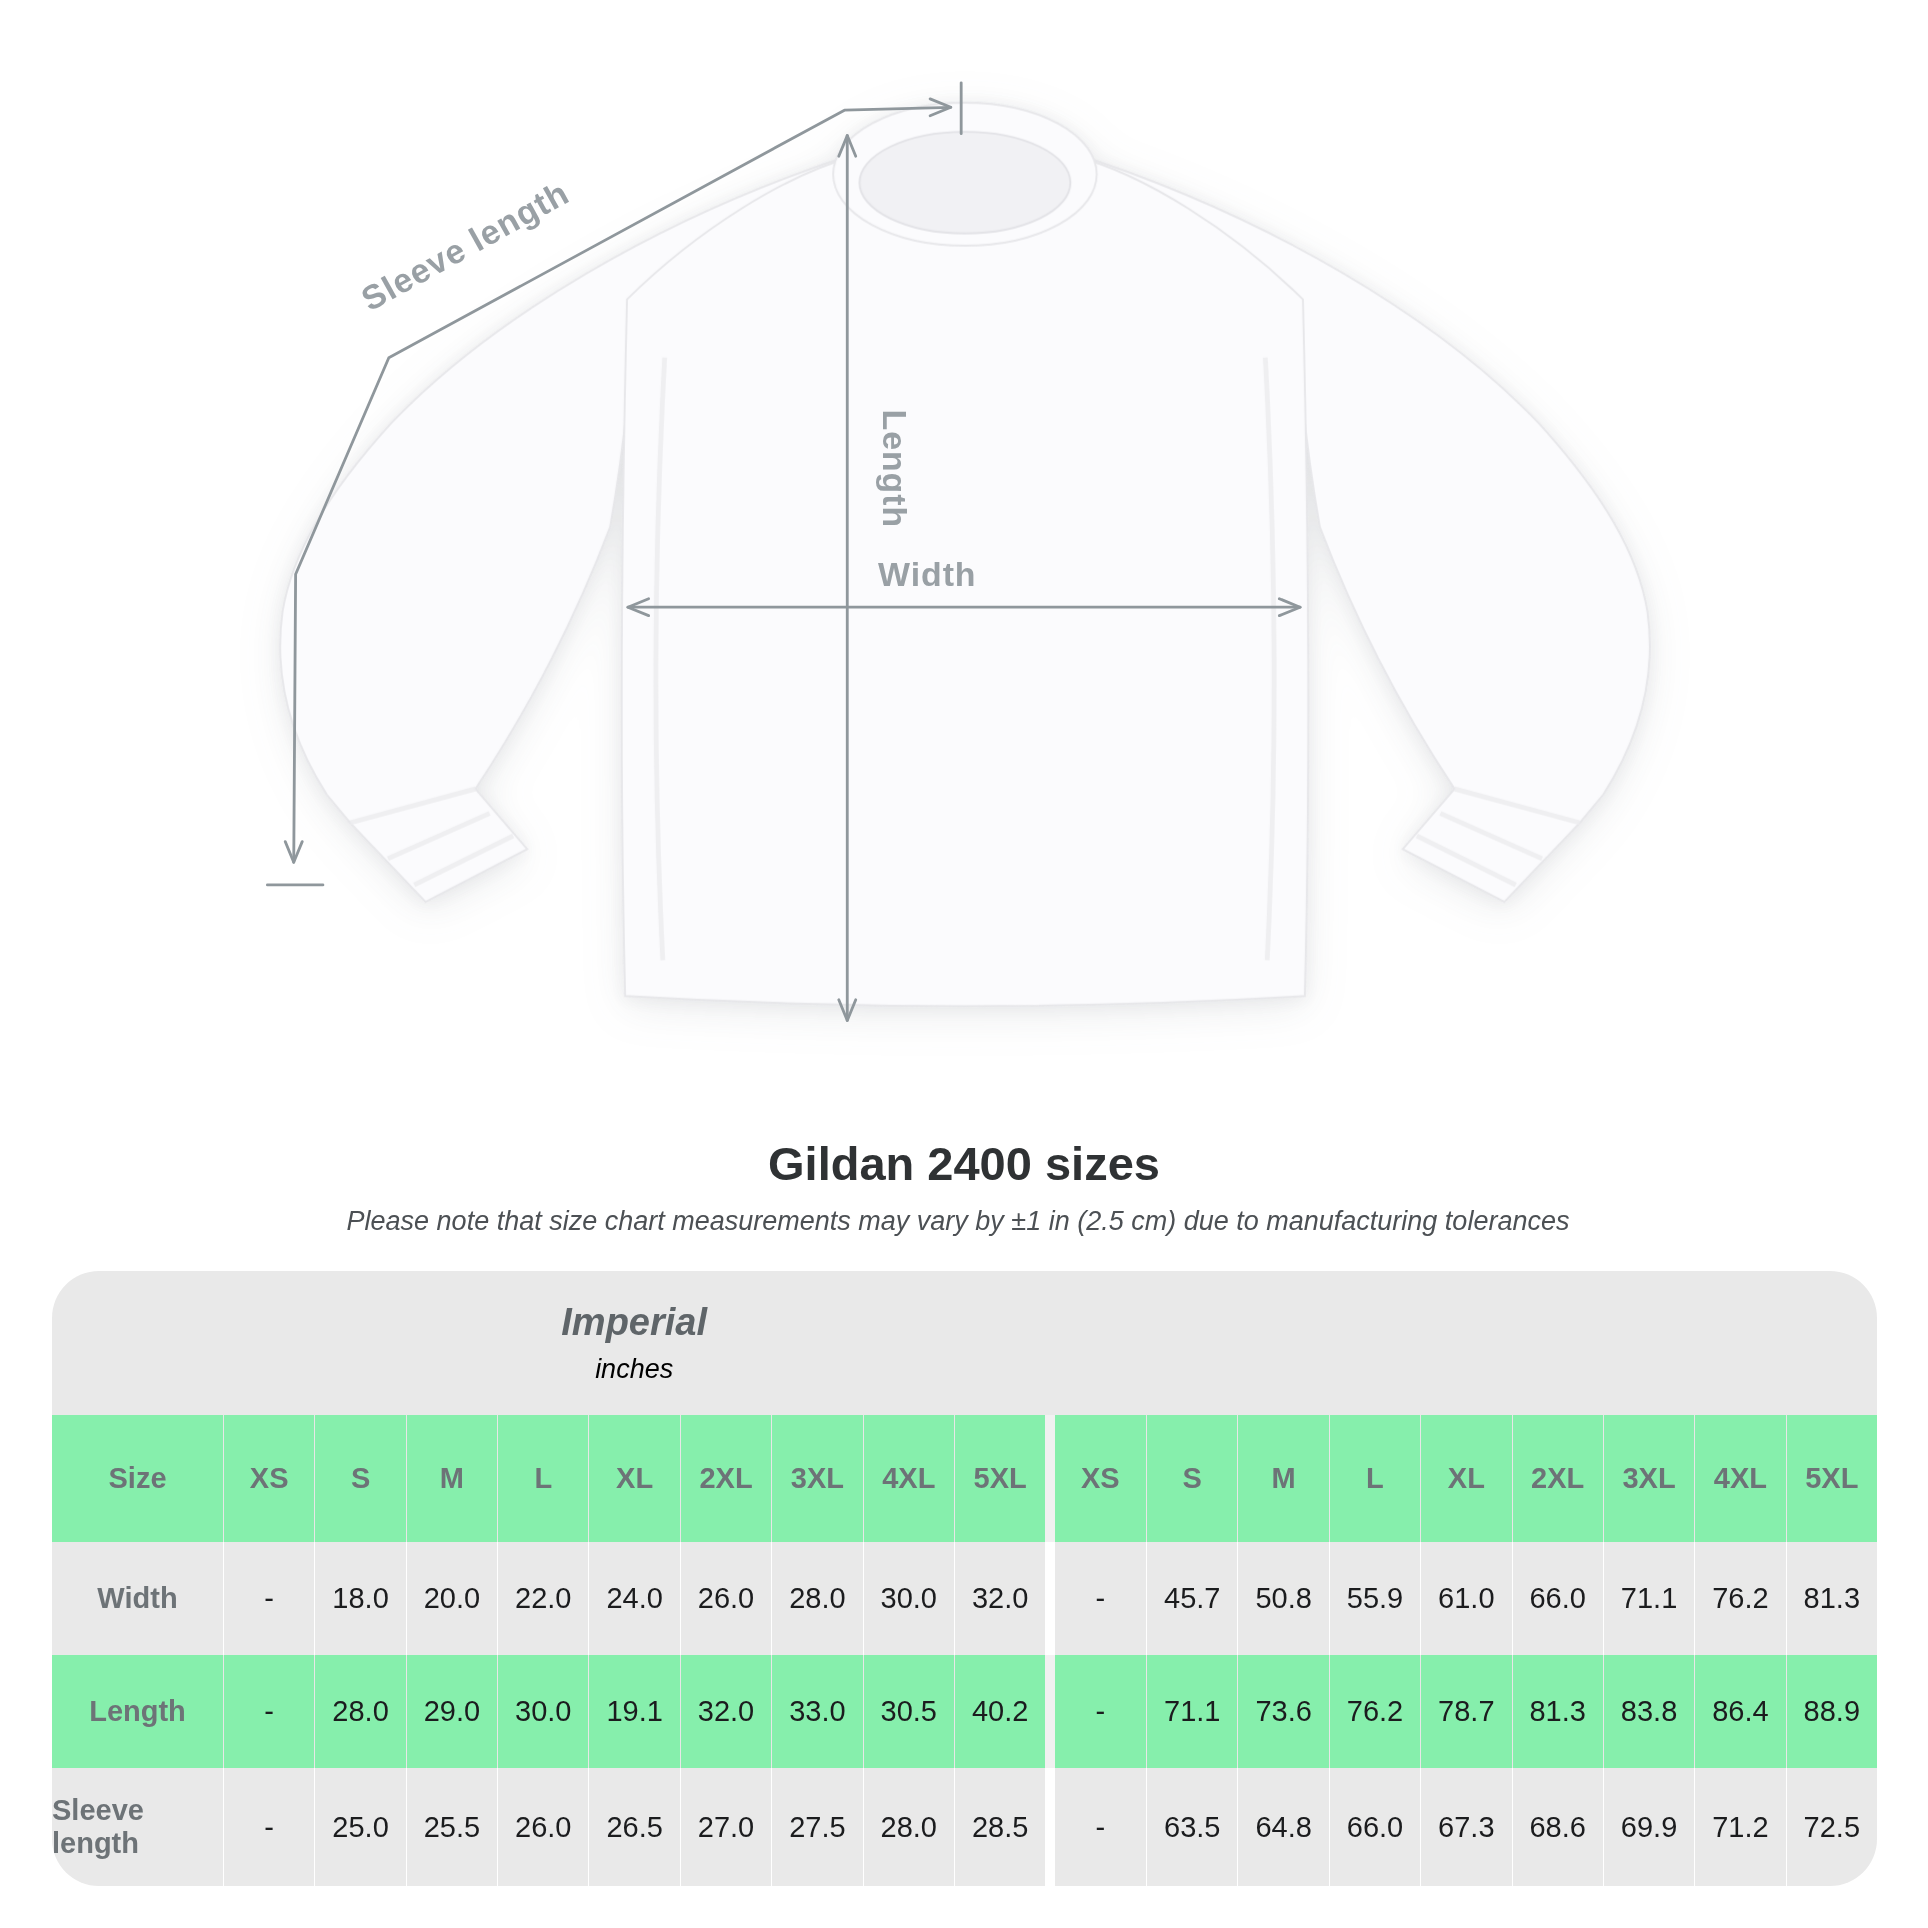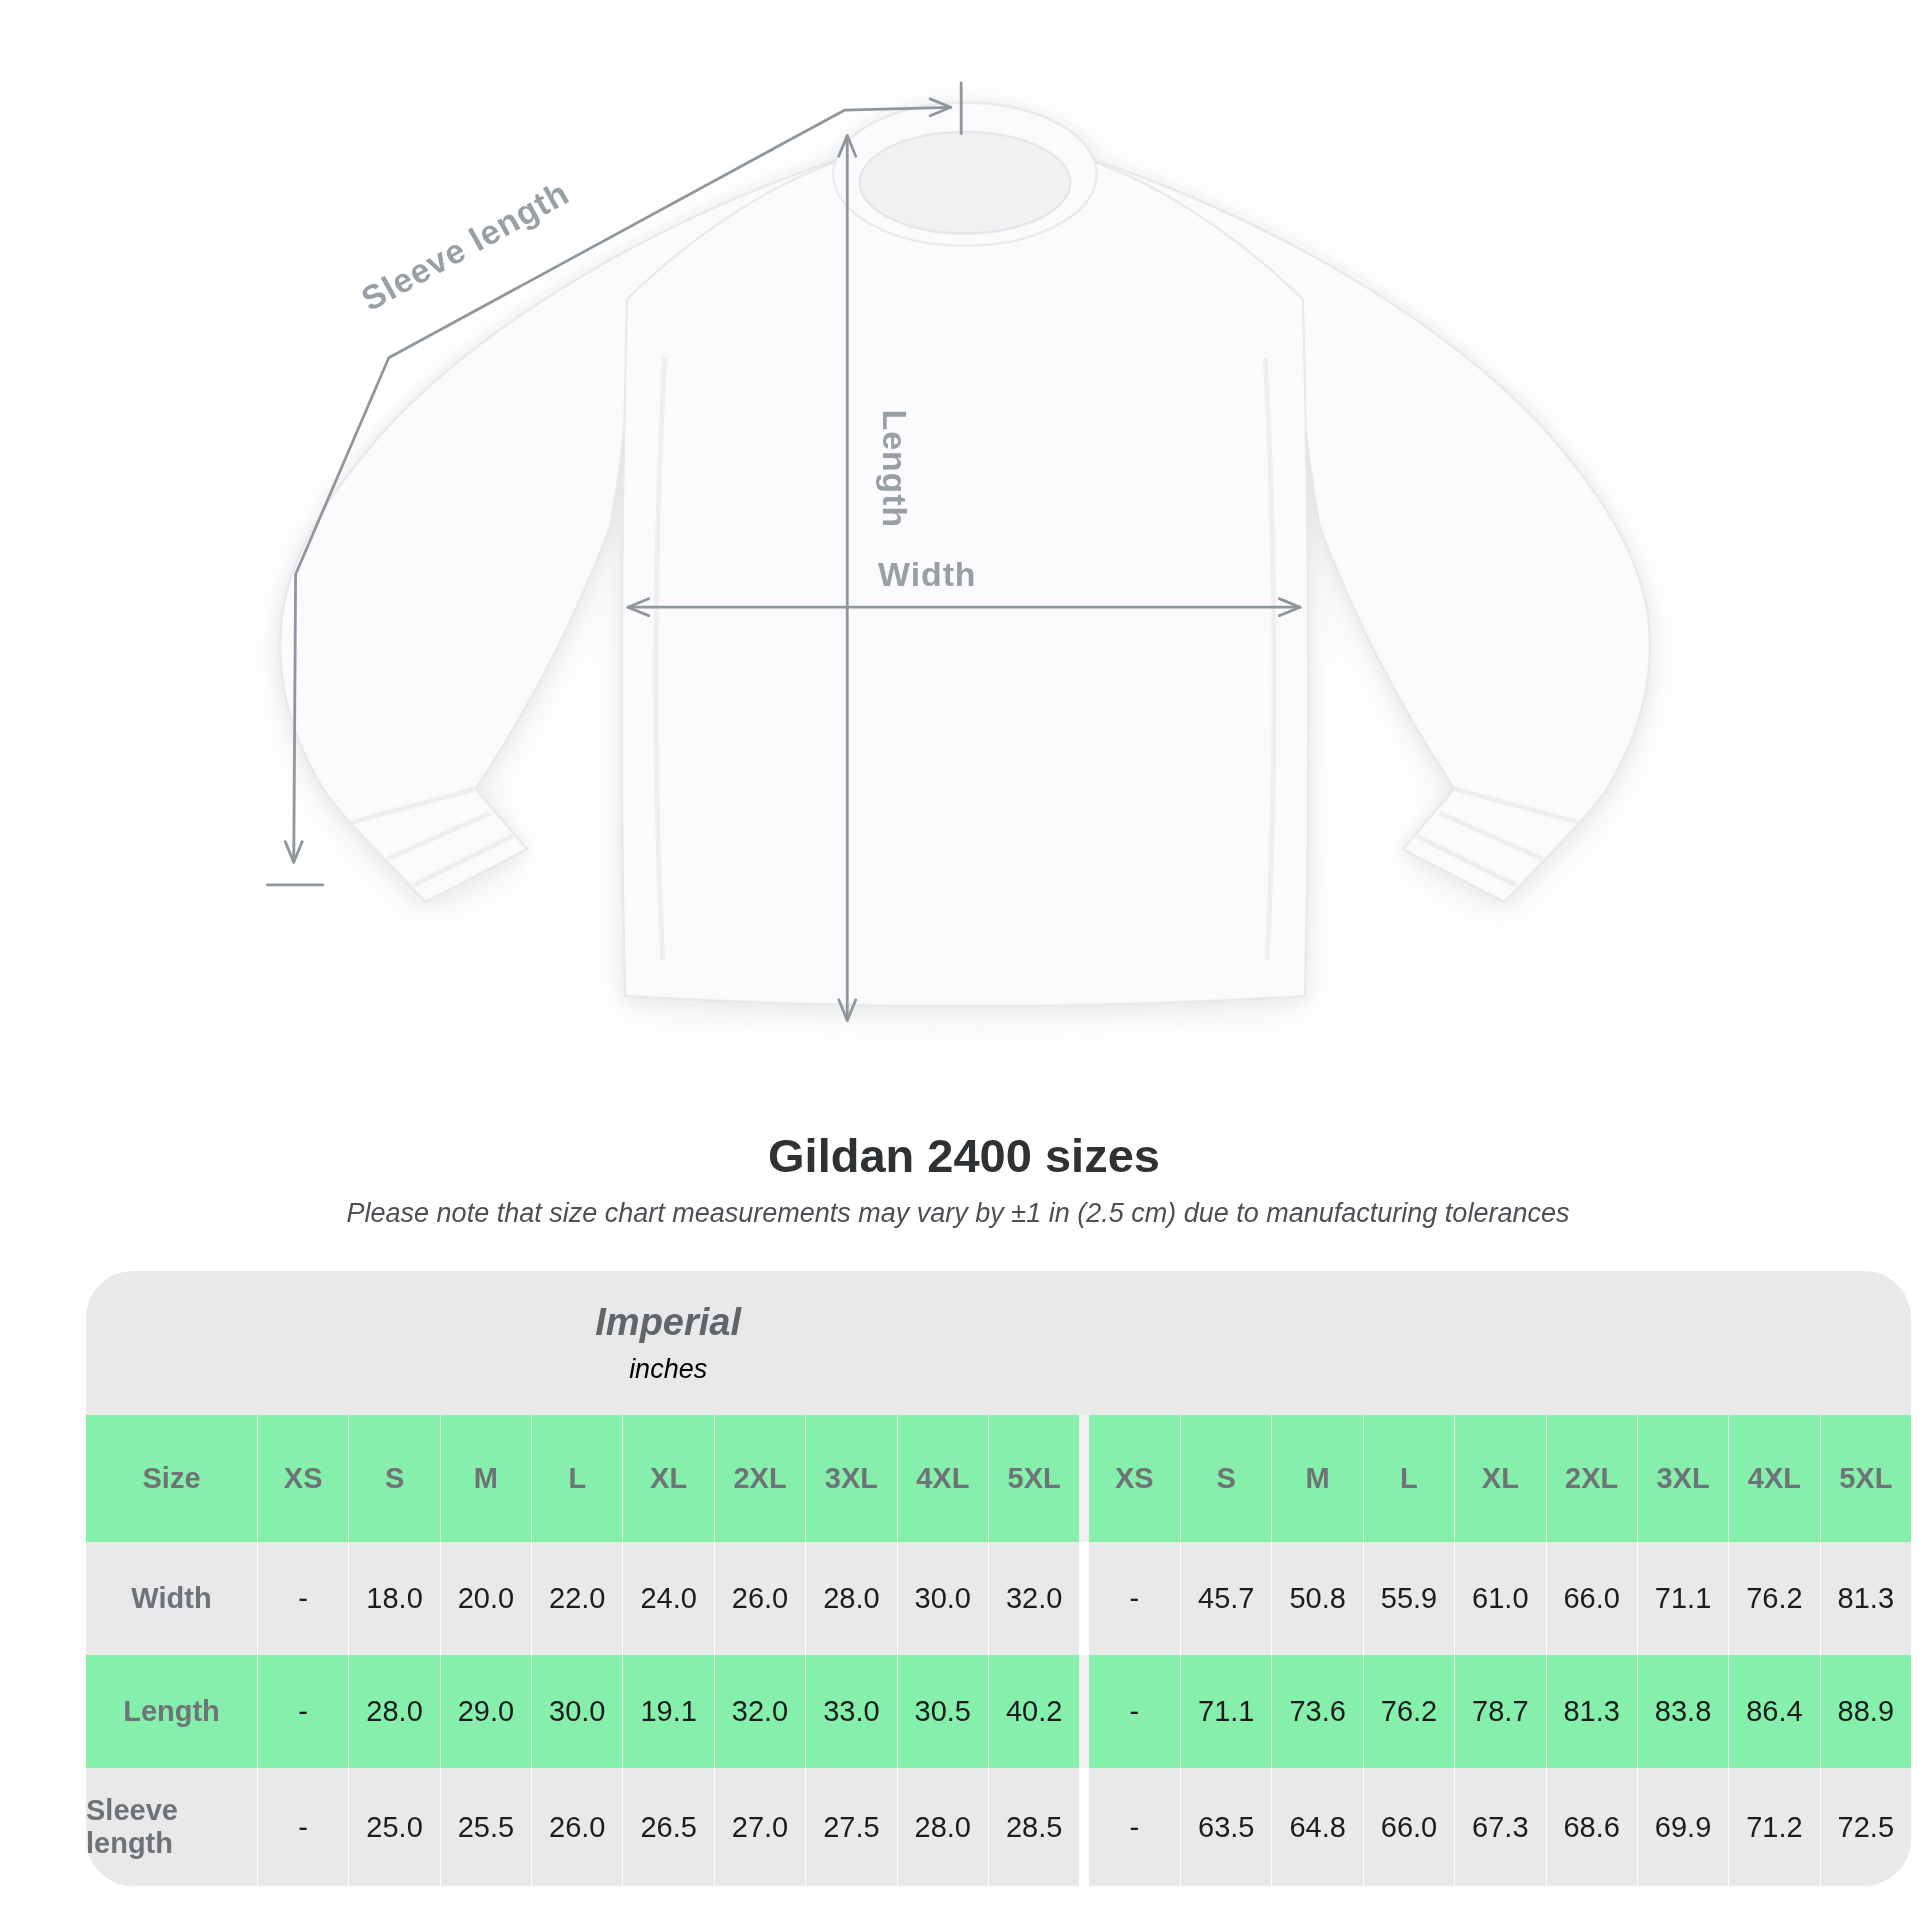--- a/index.html
+++ b/index.html
@@ -9,25 +9,25 @@
   .diagram{position:absolute;top:0;left:0;width:1928px;height:1092px;}
   .shirt{filter:drop-shadow(0 10px 22px rgba(80,85,95,.10)) drop-shadow(0 2px 8px rgba(80,85,95,.07));}
   .fabric{fill:#fbfbfd;stroke:#e7e7ea;stroke-width:2;}
   .crease{fill:none;stroke:#ececef;stroke-width:5;opacity:.85;}
   .neckhole{fill:#f1f1f4;stroke:#e3e3e7;stroke-width:2;}
   .measure{fill:none;stroke:#8f979c;stroke-width:3;stroke-linecap:round;stroke-linejoin:round;}
   .mlabel{fill:#99a0a5;font-weight:bold;font-size:36px;letter-spacing:1px;}
 
   
   .heading{position:absolute;top:1128px;left:0;width:1928px;text-align:center;}
-  .heading h1{margin:0;font-size:47px;font-weight:bold;color:#2f3234;}
+  .heading h1{margin:8px;font-size:47px;font-weight:bold;color:#2f3234;}
   .heading p{margin:15px 12px 0 0;font-size:27px;font-style:italic;color:#4c5054;}
 
   
-  .size-table{position:absolute;top:1271px;left:52px;width:1825px;border-radius:47px;overflow:hidden;margin-left:34px;}
+  .size-table{position:absolute;top:1271px;left:52px;width:1825px;border-radius:47px;overflow:hidden;}
   .trow{display:grid;grid-template-columns:171px repeat(9,1fr) 9.4px repeat(9,1fr);}
   .band{display:grid;grid-template-columns:171px 1fr 9.4px 1fr;height:144px;background:#e9e9e9;}
   .hrow{height:127px;}
   .drow{height:113px;}
   .drow.last{height:118px;}
   .bg-w{background:#86efac;}
   .bg-g{background:#e9e9e9;}
   .c{display:flex;align-items:center;justify-content:center;min-width:0;}
   .bg-w .c + .c{border-left:1.9px solid #e7e7e7;}
   .bg-g .c + .c{border-left:1.9px solid #ffffff;}

